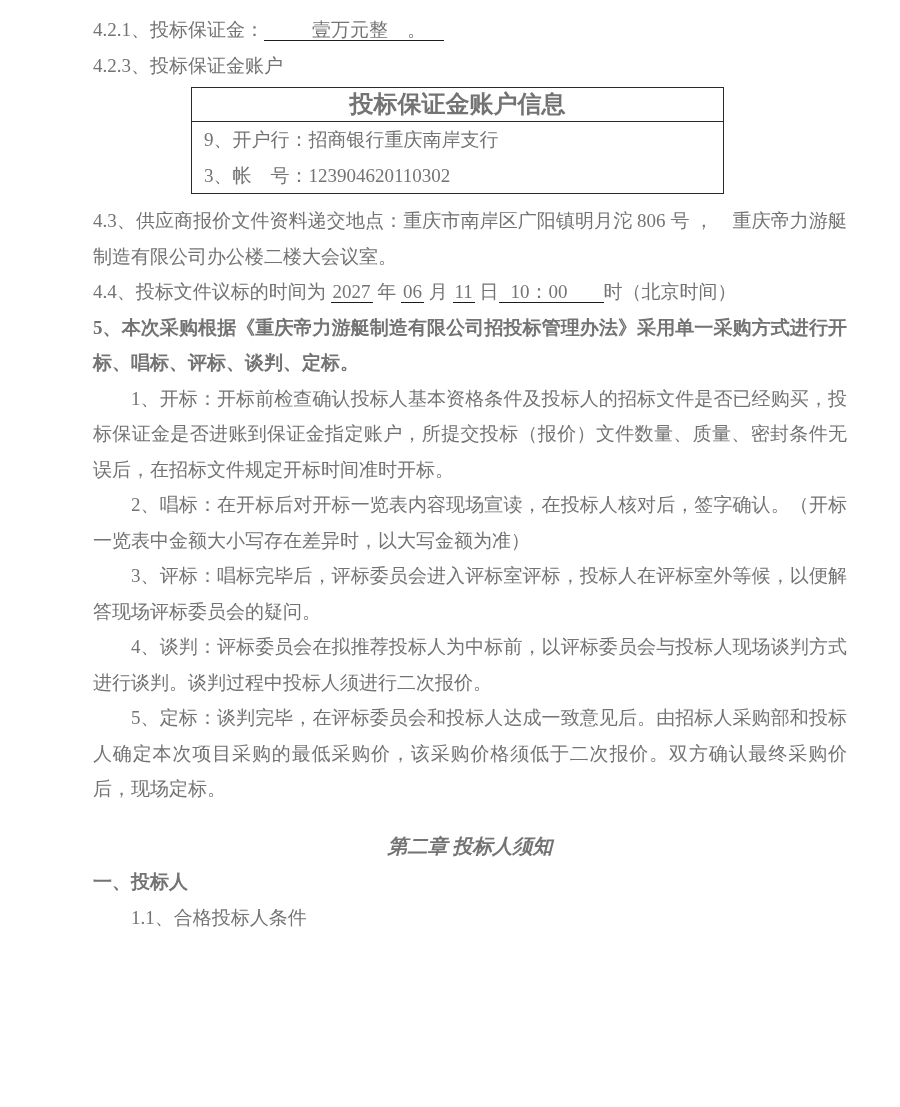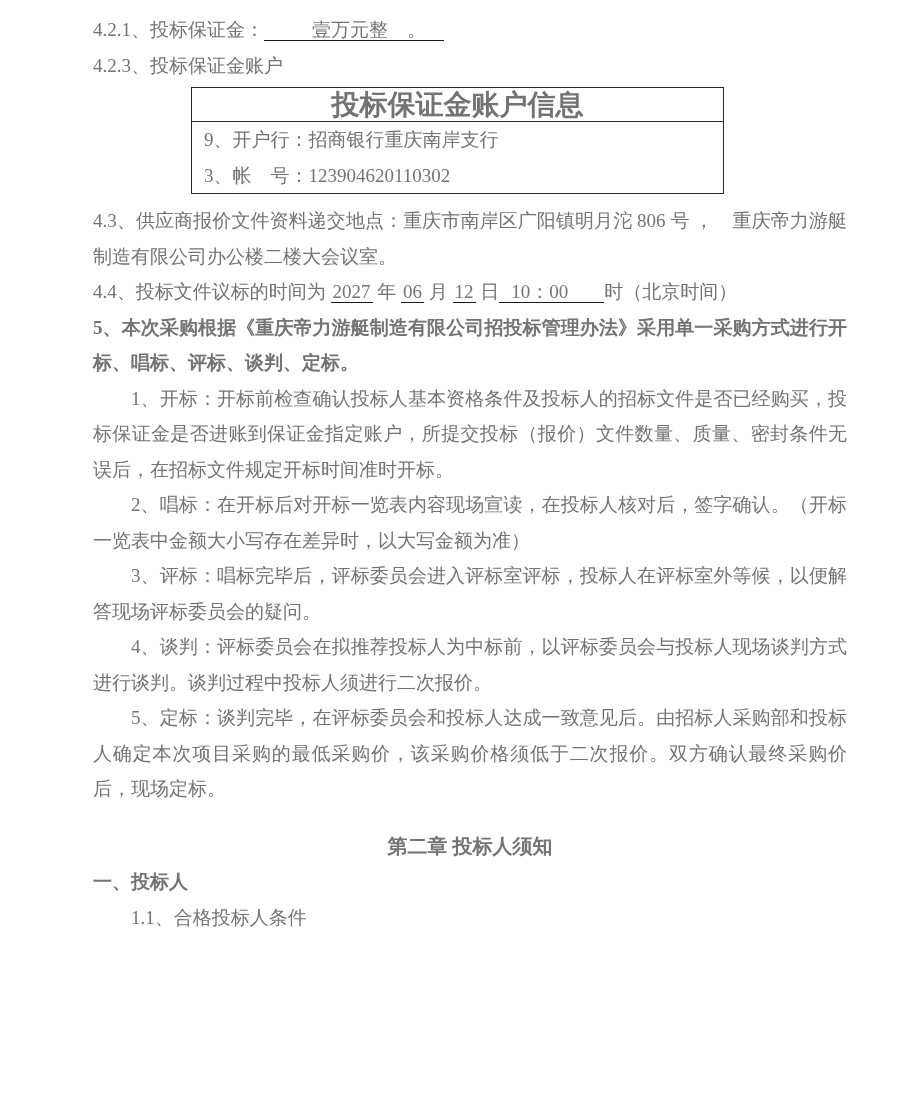--- a/index.html
+++ b/index.html
@@ -37,40 +37,41 @@
   table.account-table {
     border-collapse: collapse;
     width: 533px;
     margin: 4px 0 9px 98px;
     table-layout: fixed;
   }
   table.account-table th {
     border: 1.5px solid #2a2a2a;
     border-bottom: 1px solid #2a2a2a;
     font-weight: bold;
-    font-size: 28px;
+    font-size: 24px;
     text-align: center;
     height: 33px;
     line-height: 33px;
     padding: 0;
   }
   table.account-table td {
     border-left: 1.5px solid #2a2a2a;
     border-right: 1.5px solid #2a2a2a;
     height: 35.5px;
     line-height: 35.5px;
     padding: 0 0 0 12px;
     text-align: left;
   }
   table.account-table tr.last td { border-bottom: 1.5px solid #2a2a2a; }
   .chapter {
     text-align: center;
     font-weight: bold;
     font-size: 20px;
     margin-top: 22px;
+    font-style: italic;
   }
   .mt10 { margin-top: 9px; }
 </style>
 </head>
 <body>
 
 <div class="page">
 
   <p><span>4.2.1、投标保证金：</span><span class="u-blank">壹万元整　。</span></p>
 
@@ -88,21 +89,21 @@
         <td>9、开户行：招商银行重庆南岸支行</td>
       </tr>
       <tr class="last">
         <td>3、帐　号：123904620110302</td>
       </tr>
     </tbody>
   </table>
 
   <p class="mt10">4.3、供应商报价文件资料递交地点：重庆市南岸区广阳镇明月沱 806 号 ，　重庆帝力游艇制造有限公司办公楼二楼大会议室。</p>
 
-  <p><span>4.4、投标文件议标的时间为 </span><span class="u">2027</span><span> 年 </span><span class="u">06</span><span> 月 </span><span class="u">12</span><span> 日</span><span class="u-time">10：00</span><span>时（北京时间）</span></p>
+  <p><span>4.4、投标文件议标的时间为 </span><span class="u">2027</span><span> 年 </span><span class="u">06</span><span> 月 </span><span class="u">11</span><span> 日</span><span class="u-time">10：00</span><span>时（北京时间）</span></p>
 
   <p class="bold">5、本次采购根据《重庆帝力游艇制造有限公司招投标管理办法》采用单一采购方式进行开标、唱标、评标、谈判、定标。</p>
 
   <p class="indent">1、开标：开标前检查确认投标人基本资格条件及投标人的招标文件是否已经购买，投标保证金是否进账到保证金指定账户，所提交投标（报价）文件数量、质量、密封条件无误后，在招标文件规定开标时间准时开标。</p>
   <p class="indent">2、唱标：在开标后对开标一览表内容现场宣读，在投标人核对后，签字确认。（开标一览表中金额大小写存在差异时，以大写金额为准）</p>
   <p class="indent">3、评标：唱标完毕后，评标委员会进入评标室评标，投标人在评标室外等候，以便解答现场评标委员会的疑问。</p>
   <p class="indent">4、谈判：评标委员会在拟推荐投标人为中标前，以评标委员会与投标人现场谈判方式进行谈判。谈判过程中投标人须进行二次报价。</p>
   <p class="indent">5、定标：谈判完毕，在评标委员会和投标人达成一致意见后。由招标人采购部和投标人确定本次项目采购的最低采购价，该采购价格须低于二次报价。双方确认最终采购价后，现场定标。</p>
 
   <p class="chapter">第二章 投标人须知</p>

